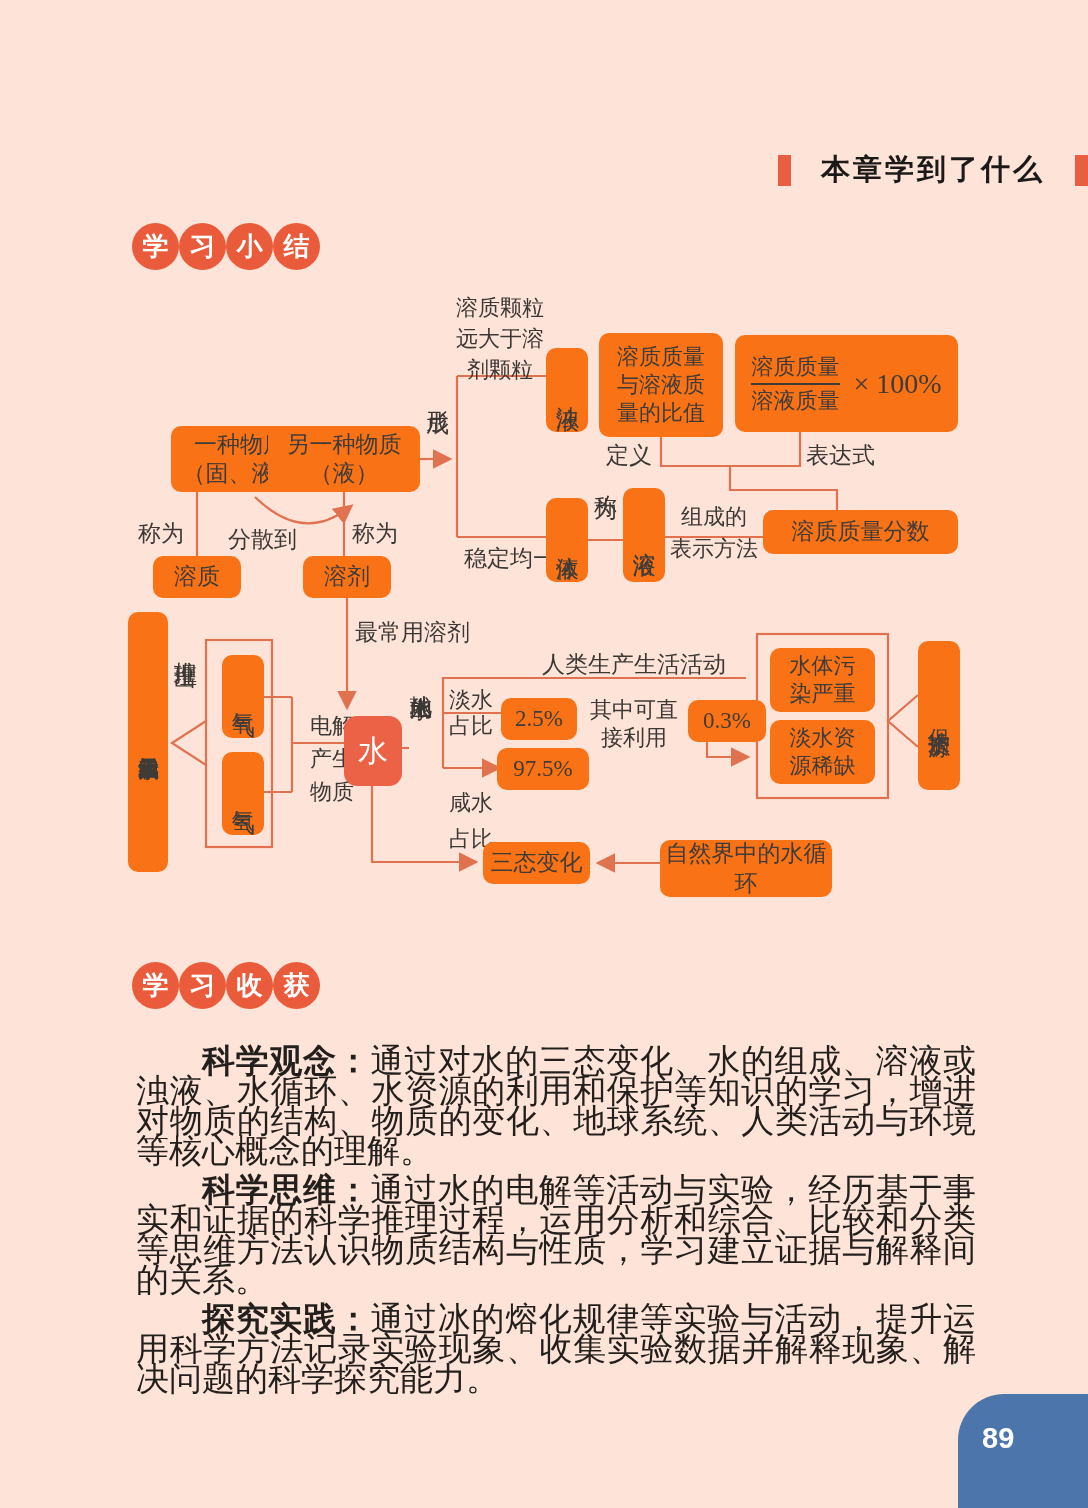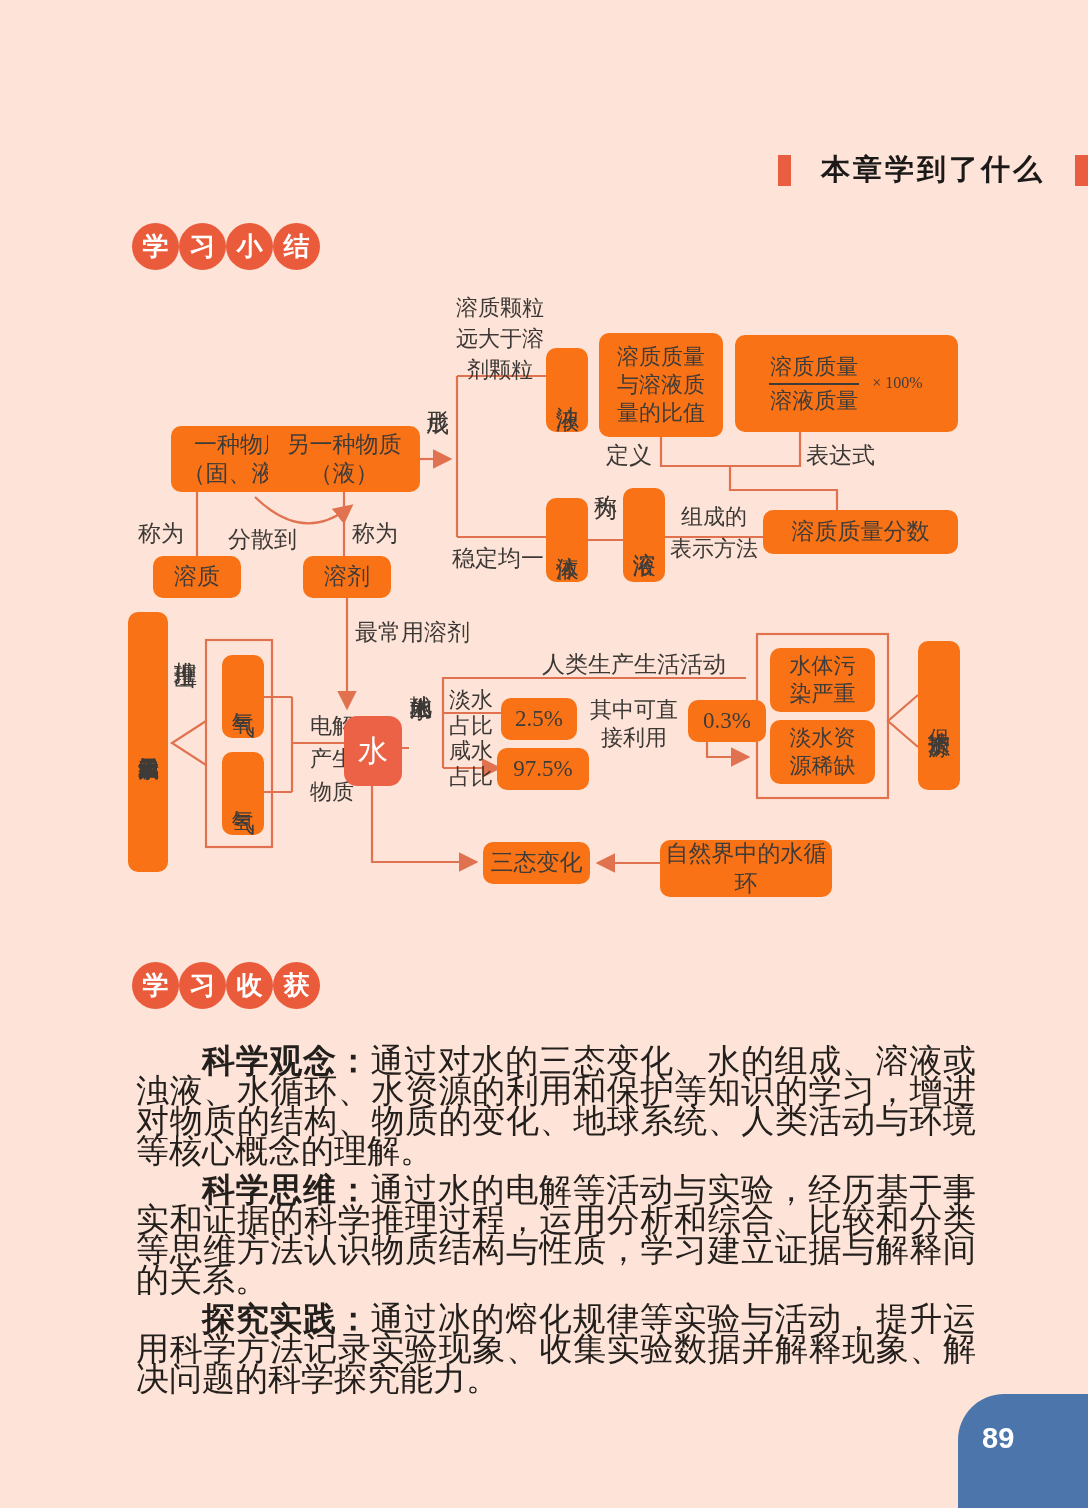--- a/index.html
+++ b/index.html
@@ -20,21 +20,21 @@
   
   .dbox{position:absolute;background:#f97316;border-radius:10px;color:#3f3b38;
     display:flex;align-items:center;justify-content:center;text-align:center;
     font-size:23px;line-height:1.28;white-space:pre-line;}
   .vert{writing-mode:vertical-rl;letter-spacing:2px;}
   .dlabel{position:absolute;color:#3c3835;font-size:23px;white-space:pre-line;text-align:center;}
   .rednode{background:#ec6247;color:#fff;font-size:30px;border-radius:13px;}
   svg.wires{position:absolute;left:0;top:0;}
   .frac{display:flex;flex-direction:column;align-items:center;font-size:22px;line-height:1.25;}
   .fracbar{height:2px;background:#3f3b38;width:102%;margin:2px 0;}
-  .times{margin-left:14px;font-size:16px;}
+  .times{margin-left:14px;font-size:28px;}
   
   .content{position:absolute;left:136px;top:1046px;width:840px;font-size:33px;line-height:30px;
     text-align:justify;color:#231f1c;}
   .content p{margin:0 0 9px 0;text-indent:2em;}
   .content b{font-weight:bold;}
   
   .pagenum{position:absolute;right:0;bottom:0;width:130px;height:114px;background:#4c76ab;
     border-top-left-radius:46px;color:#fff;font-family:"Liberation Sans",sans-serif;
     font-weight:bold;font-size:29px;display:flex;align-items:flex-start;justify-content:flex-start;
     padding:28px 0 0 24px;box-sizing:border-box;}
@@ -96,33 +96,33 @@
 
 <div class="dlabel" style="left:446px;top:292px;width:108px;font-size:22px;line-height:31px;">溶质颗粒
 远大于溶
 剂颗粒</div>
 <div class="dlabel vert" style="left:422px;top:392px;">形成</div>
 <div class="dlabel" style="left:606px;top:440px;">定义</div>
 <div class="dlabel" style="left:806px;top:440px;">表达式</div>
 <div class="dlabel" style="left:138px;top:518px;">称为</div>
 <div class="dlabel" style="left:228px;top:524px;">分散到</div>
 <div class="dlabel" style="left:352px;top:518px;">称为</div>
-<div class="dlabel" style="left:452px;top:543px;font-family:Liberation Mono, monospace;">稳定均一</div>
+<div class="dlabel" style="left:464px;top:543px;font-family:Liberation Mono, monospace;">稳定均一</div>
 <div class="dlabel vert" style="left:590px;top:477px;">称为</div>
 <div class="dlabel" style="left:666px;top:501px;width:96px;font-size:22px;line-height:32px;">组成的
 表示方法</div>
 <div class="dlabel" style="left:355px;top:617px;">最常用溶剂</div>
 <div class="dlabel vert" style="left:170px;top:644px;">推理出</div>
 <div class="dlabel" style="left:290px;top:709px;width:52px;font-size:22px;line-height:33px;text-align:left;padding-left:20px;">电解
 产生
 物质</div>
 <div class="dlabel vert" style="left:406px;top:677px;font-size:22px;letter-spacing:1px;">地球上的水</div>
 <div class="dlabel" style="left:444px;top:687px;width:54px;font-size:22px;line-height:26px;">淡水
 占比</div>
-<div class="dlabel" style="left:444px;top:738px;width:54px;font-size:22px;line-height:26px;">咸水
+<div class="dlabel" style="left:444px;top:785px;width:54px;font-size:22px;line-height:36px;">咸水
 占比</div>
 <div class="dlabel" style="left:579px;top:696px;width:110px;font-size:22px;line-height:28px;">其中可直
 接利用</div>
 <div class="dlabel" style="left:518px;top:649px;width:232px;">人类生产生活活动</div>
 
 <div class="dbox vert" style="left:546px;top:348px;width:42px;height:84px;">浊液</div>
 <div class="dbox" style="left:599px;top:333px;width:124px;height:104px;font-size:22px;">溶质质量
 与溶液质
 量的比值</div>
 <div class="dbox" style="left:735px;top:335px;width:223px;height:97px;">

